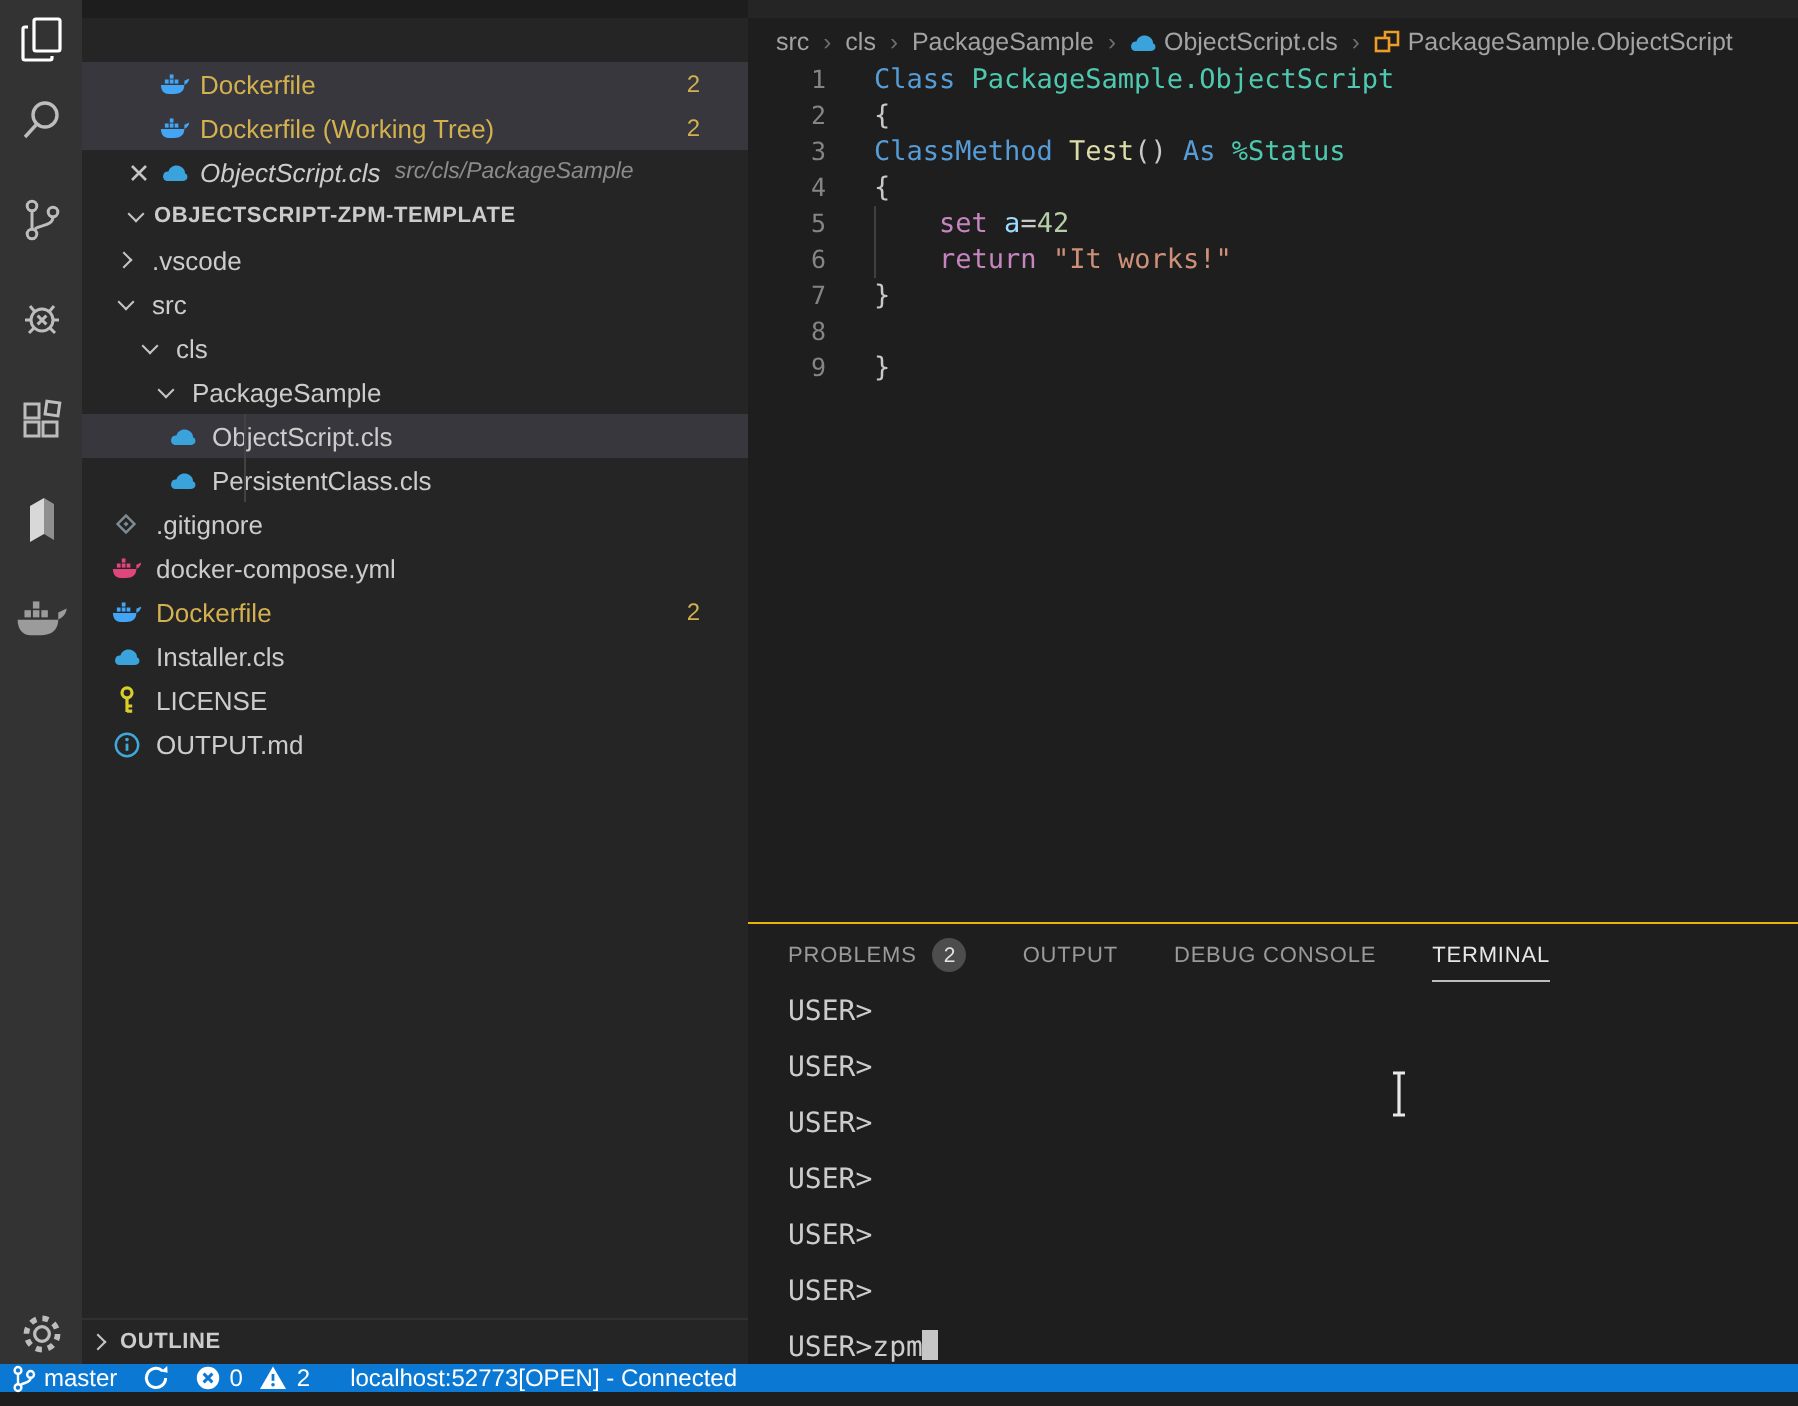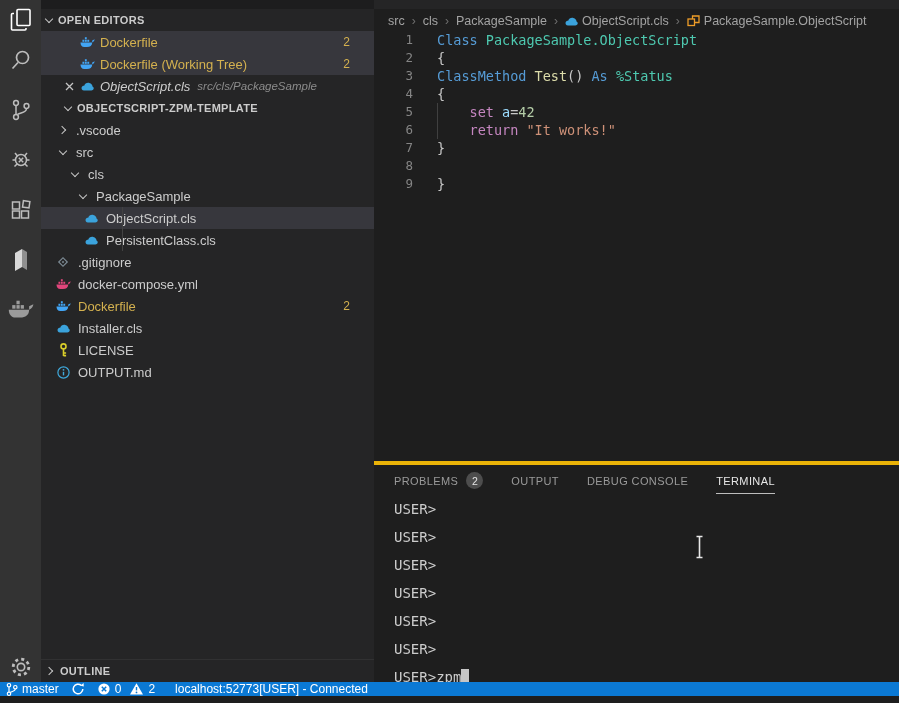--- a/index.html
+++ b/index.html
@@ -47,21 +47,21 @@
   .bc-sep { margin:0 7px; color:#6f6f6f; font-size:12px; }
   .bc-item .icon { margin-right:4px; display:flex; }
   #code { position:absolute; left:0; top:31px; width:525px; font-family:"DejaVu Sans Mono", monospace; font-size:13.5px; }
   .cl { display:flex; height:18px; line-height:18px; white-space:pre; }
   .cl .ln { width:39px; text-align:right; color:#858585; font-size:12.5px; flex:0 0 auto; }
   .cl .ctext { margin-left:24px; position:relative; }
   .cl .ctext.guided::before { content:""; position:absolute; left:0; top:0; bottom:0; width:1px; background:#404040; }
   .tk-kw{color:#569cd6}.tk-ty{color:#4ec9b0}.tk-fn{color:#dcdcaa}.tk-pc{color:#c8c8c8}
   .tk-ct{color:#c586c0}.tk-vr{color:#9cdcfe}.tk-nu{color:#b5cea8}.tk-st{color:#ce9178}.tk-pl{color:#d4d4d4}
   
-  #panel { position:absolute; left:374px; top:461px; width:525px; height:221px; background:#1e1e1e; border-top:4px solid #eab308; }
+  #panel { position:absolute; left:374px; top:461px; width:525px; height:221px; background:#1e1e1e; border-top:1px solid #eab308; }
   #panel-tabs { position:absolute; left:20px; top:7px; display:flex; align-items:center; }
   .ptab { display:flex; align-items:center; margin-right:28px; font-size:11px; letter-spacing:.4px;
     color:#9a9a9a; padding-bottom:6px; border-bottom:1px solid transparent; }
   .ptab.active { color:#e7e7e7; border-bottom-color:#bdbdbd; }
   .ptab .pbadge { margin-left:8px; background:#4d4d4d; color:#e4e4e4; border-radius:50%;
     width:17px; height:17px; display:flex; align-items:center; justify-content:center; font-size:10.5px; letter-spacing:0; }
   #terminal { position:absolute; left:20px; top:30px; width:490px; font-family:"DejaVu Sans Mono", monospace;
     font-size:14px; color:#cccccc; }
   .tline { height:28px; line-height:28px; white-space:pre; }
   #term-cursor { display:inline-block; width:8px; height:15px; background:#c6c6c6; vertical-align:-2px; }
@@ -148,24 +148,20 @@
           <g fill="none" stroke="#bdbdbd" stroke-width="1.5">
             <circle cx="12" cy="12" r="3.4"></circle>
             <circle cx="12" cy="12" r="7.2" stroke-width="2.6" stroke-dasharray="2.8 2.85"></circle>
           </g>
         </svg>
       </div>
     </div>
 
   <div id="sidebar">
     <div class="side-topstrip"></div>
-    <div id="open-editors-hdr" class="section-header">
-      <span class="chev expanded"></span>
-      <span class="hdr-label">OPEN EDITORS</span>
-    </div>
     <div id="open-editors-list">
         <div class="row hl" style="padding-left: 38px;">
           <span class="icon">
             <svg width="15" height="12" viewBox="0 0 16 12">
               <g fill="#42a5f5">
     <path d="M0.5 6.5 h12.5 c0 3.2-2.2 4.8-5.5 4.8 H4.5 C2 11.3 0.5 9.3 0.5 6.5z"></path>
     <rect x="2.6" y="3.6" width="2" height="2.2"></rect>
                 <rect x="5.2" y="3.6" width="2" height="2.2"></rect>
     <rect x="7.8" y="3.6" width="2" height="2.2"></rect>
                 <rect x="5.2" y="0.9" width="2" height="2.2"></rect>
@@ -432,21 +428,21 @@
       </svg>
       <span class="sb-txt">0</span>
       <svg width="15" height="14" viewBox="0 0 15 14" style="margin-left:8px">
         <path d="M7.5 1.2 L14 12.5 H1 Z" fill="#ffffff"></path>
         <path d="M7.5 5 v3.4" stroke="#0b79d4" stroke-width="1.4"></path>
         <circle cx="7.5" cy="10.4" r="0.9" fill="#0b79d4"></circle>
       </svg>
       <span class="sb-txt">2</span>
     </div>
     <div class="sb-item" style="margin-left:8px">
-      <span>localhost:52773[USER] - Connected</span>
+      <span>localhost:52773[OPEN] - Connected</span>
     </div>
   </div>
 
   <svg id="ibeam" width="12" height="24" viewBox="0 0 12 24">
     <g stroke="#e8e8e8" stroke-width="1.6" fill="none">
       <path d="M2.5 1.5 h3 M8.5 1.5 h-3 M5.5 1.5 v21 M2.5 22.5 h3 M8.5 22.5 h-3"></path>
       <path d="M3 2 q2.5 1.5 5 0 M3 22 q2.5 -1.5 5 0" stroke-width="0"></path>
     </g>
   </svg>
 </div>

